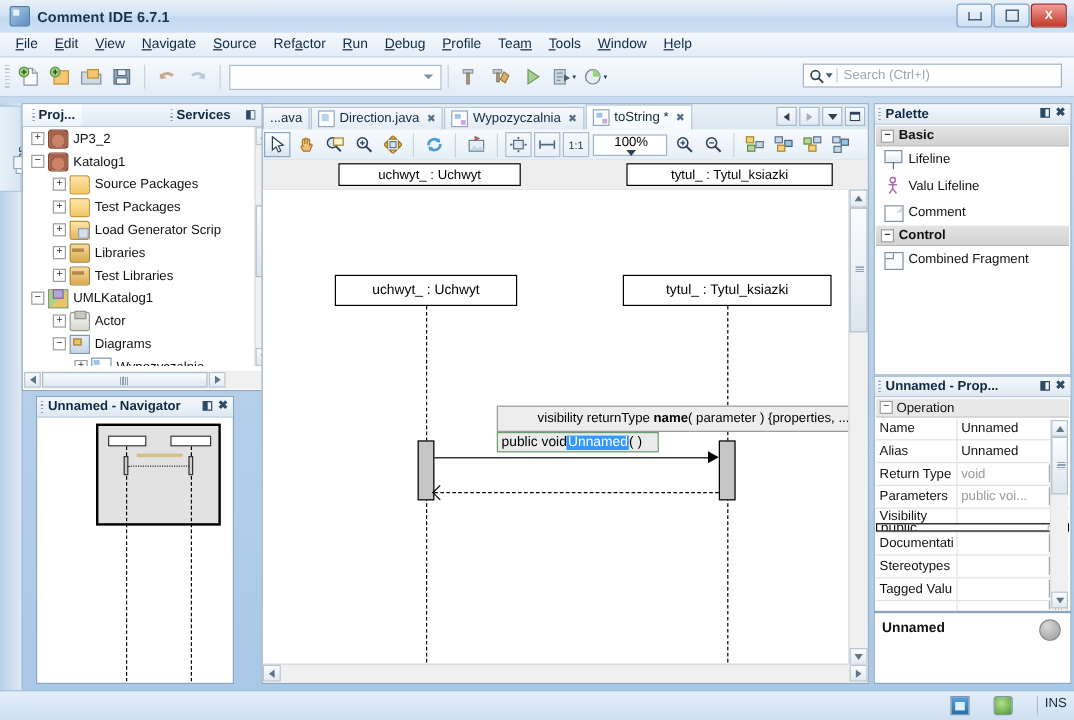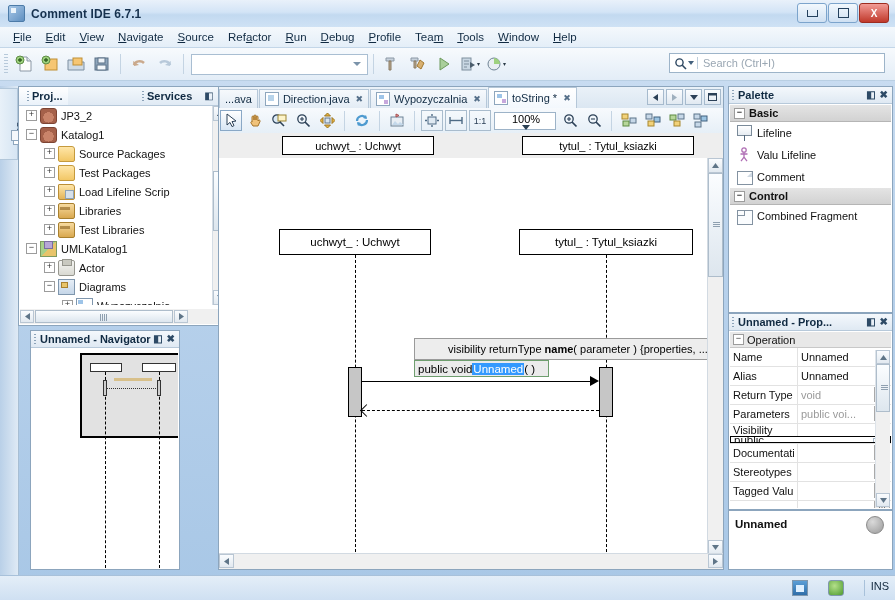--- a/index.html
+++ b/index.html
@@ -140,21 +140,21 @@
   .sc-arrow{width:15px;height:15px;background:linear-gradient(180deg,#fafcfe,#e2e9f0);border:1px solid #b9c6d3;box-sizing:border-box;display:flex;align-items:center;justify-content:center;}
   .sc-thumb{position:absolute;left:0;width:15px;background:linear-gradient(180deg,#fbfdff,#dde6ee);border:1px solid #aebdcb;box-sizing:border-box;}
   .sc-thumb:after{content:"";position:absolute;left:4px;top:50%;margin-top:-3px;width:7px;height:6px;
     background:repeating-linear-gradient(180deg,#8fa0b0 0 1px,transparent 1px 2px);}
   .hscroll{position:absolute;left:1px;bottom:1px;width:210px;height:15px;background:#f0f0f0;display:flex;align-items:center;}
   .h-thumb{height:13px;background:linear-gradient(180deg,#fbfdff,#dde6ee);border:1px solid #aebdcb;box-sizing:border-box;position:relative;}
   .h-thumb:after{content:"";position:absolute;left:50%;margin-left:-4px;top:3px;width:8px;height:7px;
     background:repeating-linear-gradient(90deg,#8fa0b0 0 1px,transparent 1px 2px);}
 
   
-  #navigator{left:30px;top:330px;width:150px;height:240px;background:#fff;}
+  #navigator{left:30px;top:330px;width:165px;height:240px;background:#fff;}
   .nav-canvas{position:absolute;left:1px;top:18px;right:1px;bottom:1px;background:#fff;overflow:hidden;}
   .nav-box{position:absolute;left:48px;top:4px;width:104px;height:85px;background:#e2e2e2;border:2px solid #000;box-sizing:border-box;}
   .nv-bar{position:absolute;height:9px;background:#fff;border:1px solid #333;box-sizing:border-box;}
   .nv-dash{position:absolute;border-left:1px dashed #000;}
   .nv-act{position:absolute;width:4px;background:#cfcfcf;border:1px solid #333;box-sizing:border-box;}
 
   
   #editor{left:218px;top:86px;width:506px;height:484px;background:#f1f1f1;border:1px solid #8ca5bd;}
   .ed-tabs{position:absolute;left:0;top:0;height:21px;width:504px;display:flex;align-items:flex-end;
     background:linear-gradient(180deg,#eaf1f8,#dbe7f2);}
@@ -429,21 +429,21 @@
         <span>Source Packages</span>
       </div>
       <div class="tnode" style="padding-left:24px;">
         <span class="exp">+</span>
         <span class="ticon ic-folder"></span>
         <span>Test Packages</span>
       </div>
       <div class="tnode" style="padding-left:24px;">
         <span class="exp">+</span>
         <span class="ticon ic-folder2"></span>
-        <span>Load Lifeline Scrip</span>
+        <span>Load Generator Scrip</span>
       </div>
       <div class="tnode" style="padding-left:24px;">
         <span class="exp">+</span>
         <span class="ticon ic-lib"></span>
         <span>Libraries</span>
       </div>
       <div class="tnode" style="padding-left:24px;">
         <span class="exp">+</span>
         <span class="ticon ic-lib"></span>
         <span>Test Libraries</span>

